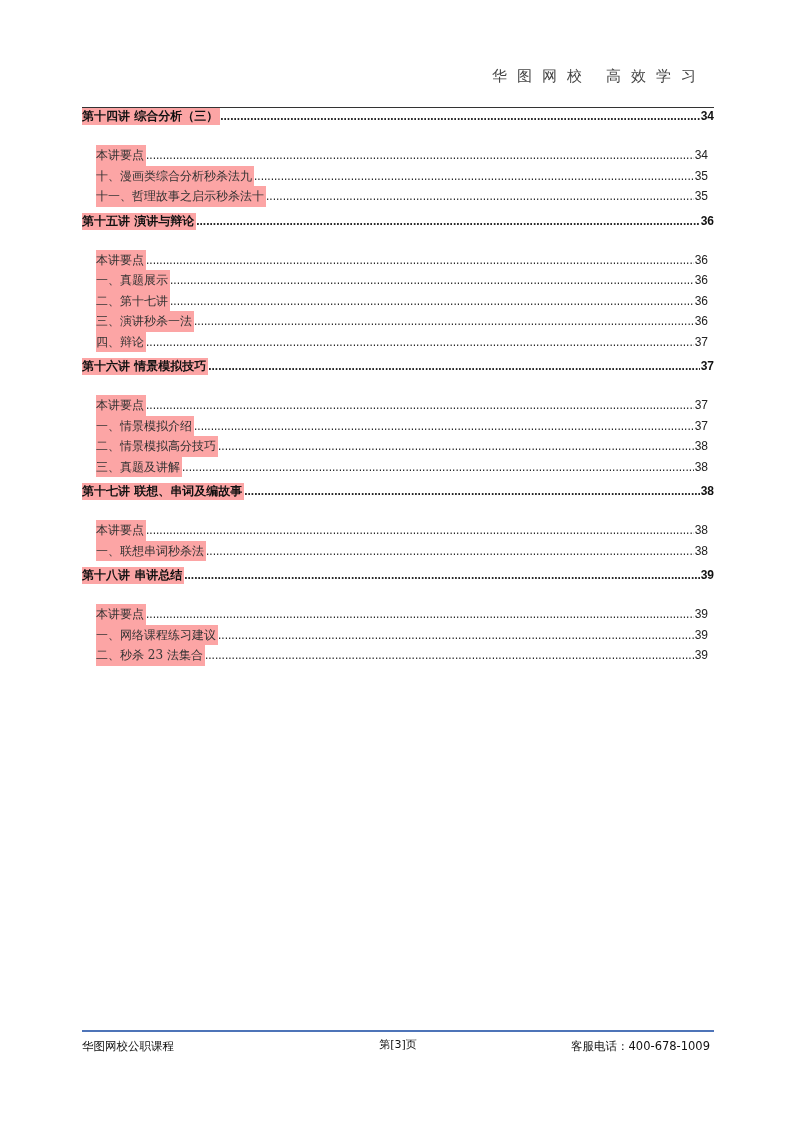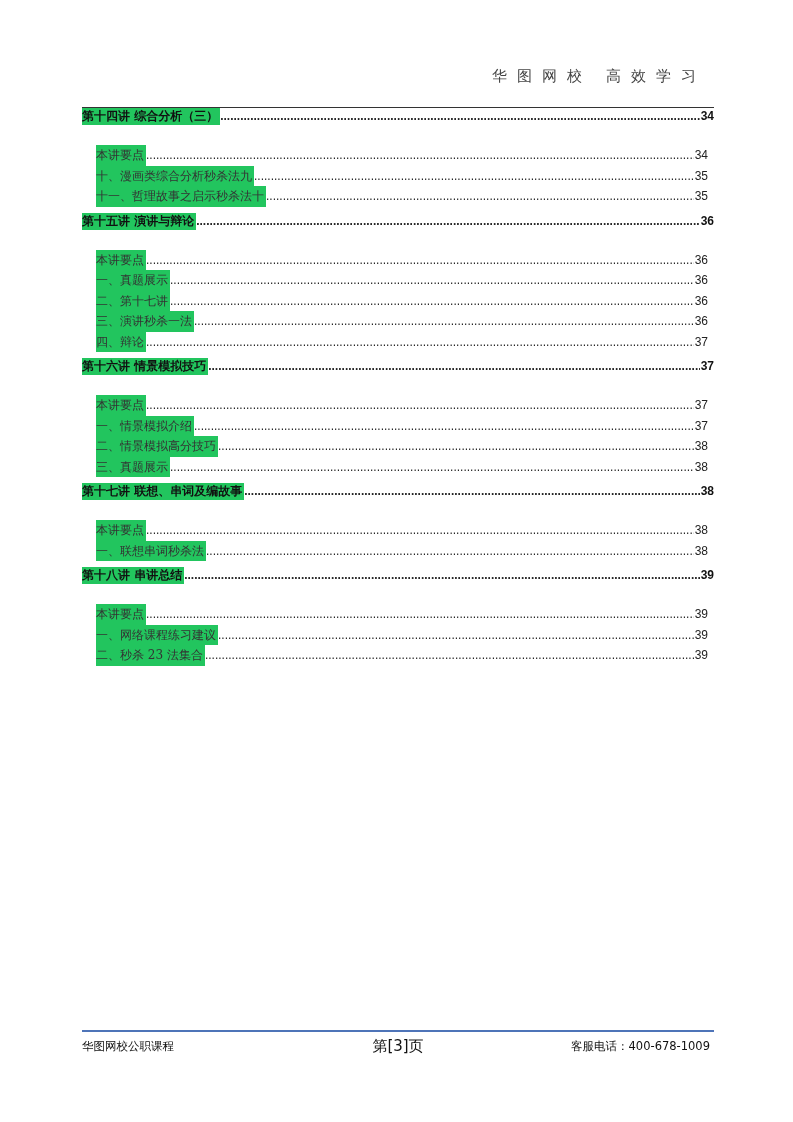--- a/index.html
+++ b/index.html
@@ -17,38 +17,38 @@
            font-weight:bold; font-size:20px; color:#d2232a; letter-spacing:4px; line-height:22px; }
   .brand-url { position:absolute; left:42px; top:27px; font-family:"Liberation Sans",sans-serif;
            font-weight:bold; font-size:10.5px; color:#333; }
   .slogan { position:absolute; right:8px; top:15px; font-family:"DejaVu Sans","Liberation Sans",sans-serif;
            font-size:15px; color:#444; letter-spacing:10px; }
   .slogan span.gap { display:inline-block; width:14px; }
   .header-rule { position:absolute; left:82px; top:107px; width:632px; height:1px; background:#333; }
 
   .toc { position:absolute; left:82px; top:108px; width:632px; }
   .row { position:relative; display:flex; align-items:baseline; white-space:nowrap; overflow:hidden; }
-  .row .t { flex:0 0 auto; padding-right:2px; background:#22c55e; }
+  .row .t { flex:0 0 auto; padding-right:2px; background:#fca5a5; }
   .row .dots { flex:1 1 auto; overflow:hidden; color:#222; letter-spacing:0px; font-family:"Liberation Sans",sans-serif; }
   .row .dots::after { content:"..............................................................................................................................................................................................................................................................................................................................."; }
   .row .p { flex:0 0 auto; font-family:"Liberation Sans",sans-serif; padding-left:1px; }
   .h { font-size:12px; font-weight:bold; height:17px; line-height:17px; margin-top:0px; font-family:"DejaVu Sans","Liberation Sans",sans-serif; }
   .h .dots { font-weight:bold; }
   .h .p { font-weight:bold; font-size:12px; }
   .s { font-size:12px; height:20.5px; line-height:20.5px; padding-left:14px; padding-right:6px; color:#333; }
   .s .t { font-weight:normal; }
   .s .p { font-size:12px; color:#222; }
   .sec { margin-bottom:6px; }
   .subs { margin-top:20px; }
 
   .footer-rule { position:absolute; left:82px; top:1030px; width:632px; height:2px; background:#4e74b8; }
   .footer { position:absolute; left:82px; top:1038px; width:632px; height:18px;
             font-family:"DejaVu Sans","Liberation Sans",sans-serif; font-size:11.5px; color:#111; }
   .footer .l { position:absolute; left:0; top:1px; }
-  .footer .c { position:absolute; left:0; right:0; text-align:center; top:-1px; font-size:15px; }
+  .footer .c { position:absolute; left:0; right:0; text-align:center; top:-1px; font-size:11px; }
   .footer .r { position:absolute; right:4px; top:1px; }
 </style>
 </head>
 <body>
 
 <div class="header">
   <div class="slogan">
     <span>华图网校</span><span class="gap"></span><span>高效学习</span>
   </div>
 </div>
@@ -132,21 +132,21 @@
           <span class="t">一、情景模拟介绍</span>
           <span class="dots"></span>
           <span class="p">37</span>
         </div>
       <div class="row s">
           <span class="t">二、情景模拟高分技巧</span>
           <span class="dots"></span>
           <span class="p">38</span>
         </div>
       <div class="row s">
-          <span class="t">三、真题展示</span>
+          <span class="t">三、真题及讲解</span>
           <span class="dots"></span>
           <span class="p">38</span>
         </div>
     </div>
   </div>
 
   <div class="sec">
     <div class="row h">
       <span class="t">第十七讲  联想、串词及编故事</span>
       <span class="dots"></span>

